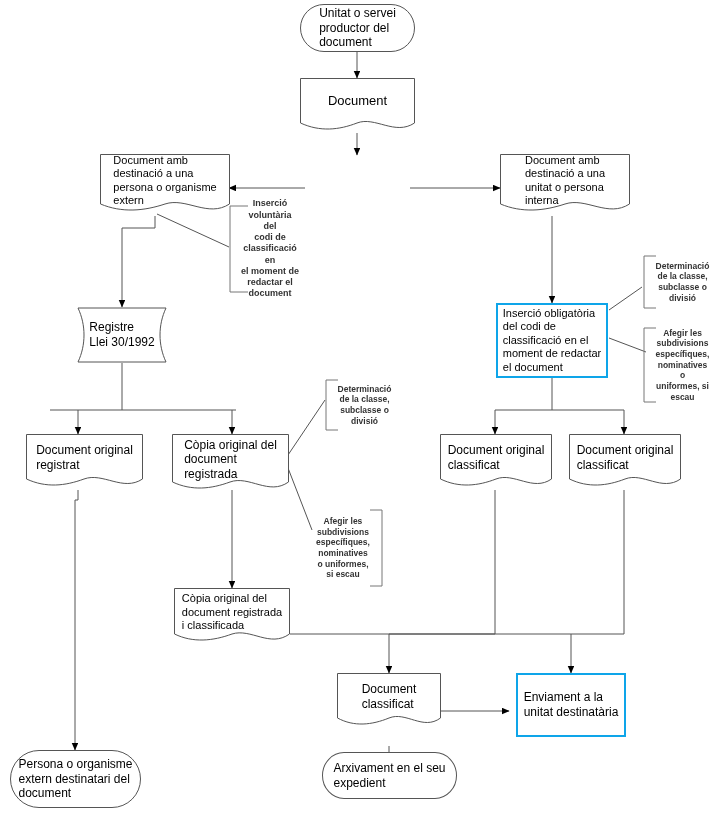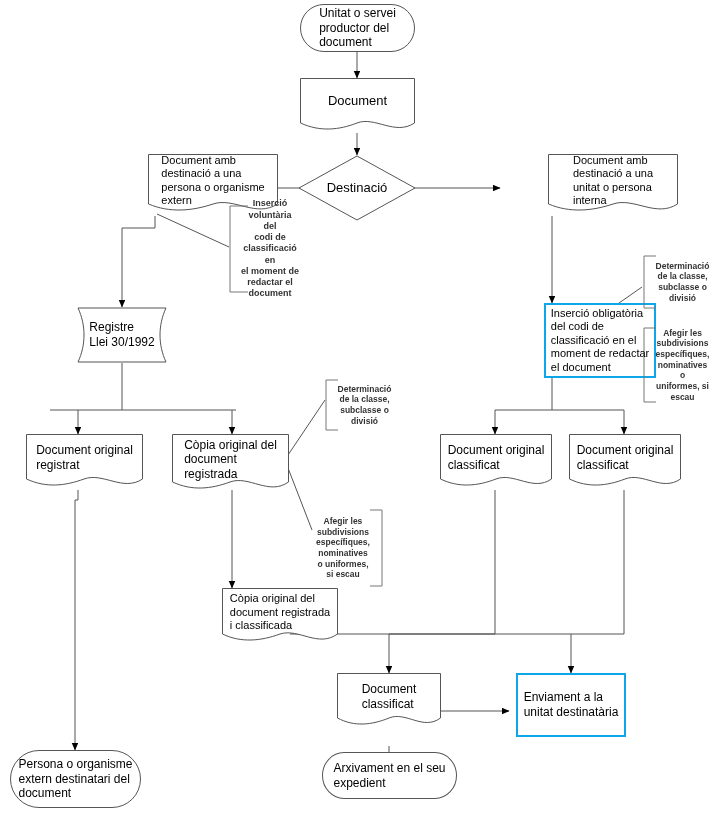--- a/index.html
+++ b/index.html
@@ -10,21 +10,21 @@
   .node{position:absolute;box-sizing:border-box;display:flex;align-items:center;
         justify-content:center;text-align:left;color:#000;line-height:1.22;}
   .node .lbl{position:relative;z-index:2;padding:0 4px;white-space:pre-line;}
   .shape-svg{position:absolute;left:0;top:0;width:100%;height:100%;z-index:1;}
   .rect{border:2px solid #0ea5e9;background:#fff;}
   .note{position:absolute;box-sizing:border-box;display:flex;align-items:center;
         justify-content:center;text-align:center;color:#333;line-height:1.25;font-weight:bold;}
   .note .lbl{position:relative;z-index:2;white-space:pre-line;padding:0 5px;}
   .f13{font-size:13px;}
   .f12{font-size:12px;}
-  .f11{font-size:11px;margin-left:48px;}
+  .f11{font-size:11px;}
   .f9{font-size:9px;}
   .f85{font-size:8.5px;}
 </style>
 </head>
 <body>
 
 <div id="canvas">
 
   <svg id="wires" viewBox="0 0 715 834">
     <defs>
@@ -91,26 +91,20 @@
 document</span>
   </div>
 
   <div class="node f13" style="left:300px;top:78px;width:115px;height:56px;">
     <svg class="shape-svg" viewBox="0 0 115 56" preserveAspectRatio="none">
       <path d="M0.5,0.5 H114.5 V45 C95,58 75,38 57,45 C39,52 20,54 0.5,45 Z" fill="#fff" stroke="#555"></path>
     </svg>
     <span class="lbl" style="margin-bottom:10px;">Document</span>
   </div>
 
-  <div class="node f13" style="left:298px;top:155px;width:118px;height:66px;">
-    <svg class="shape-svg" viewBox="0 0 118 66" preserveAspectRatio="none">
-      <path d="M59,1 L117,33 L59,65 L1,33 Z" fill="#fff" stroke="#555"></path>
-    </svg>
-    <span class="lbl">Destinació</span>
-  </div>
 
   <div class="node f11" style="left:100px;top:154px;width:130px;height:62px;">
     <svg class="shape-svg" viewBox="0 0 130 62" preserveAspectRatio="none">
       <path d="M0.5,0.5 H129.5 V50 C108,64 86,43 65,50 C44,57 22,59 0.5,50 Z" fill="#fff" stroke="#555"></path>
     </svg>
     <span class="lbl" style="margin-bottom:9px;">Document amb
 destinació a una
 persona o organisme
 extern</span>
   </div>

